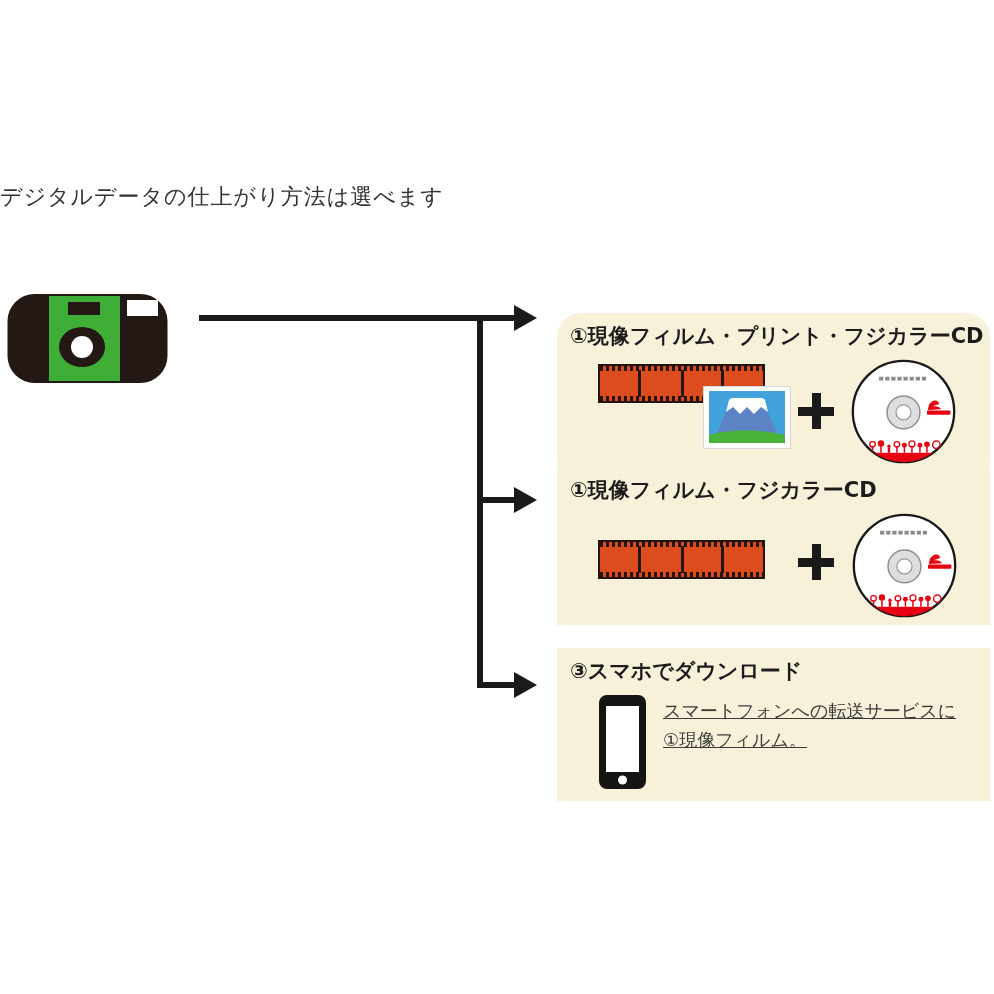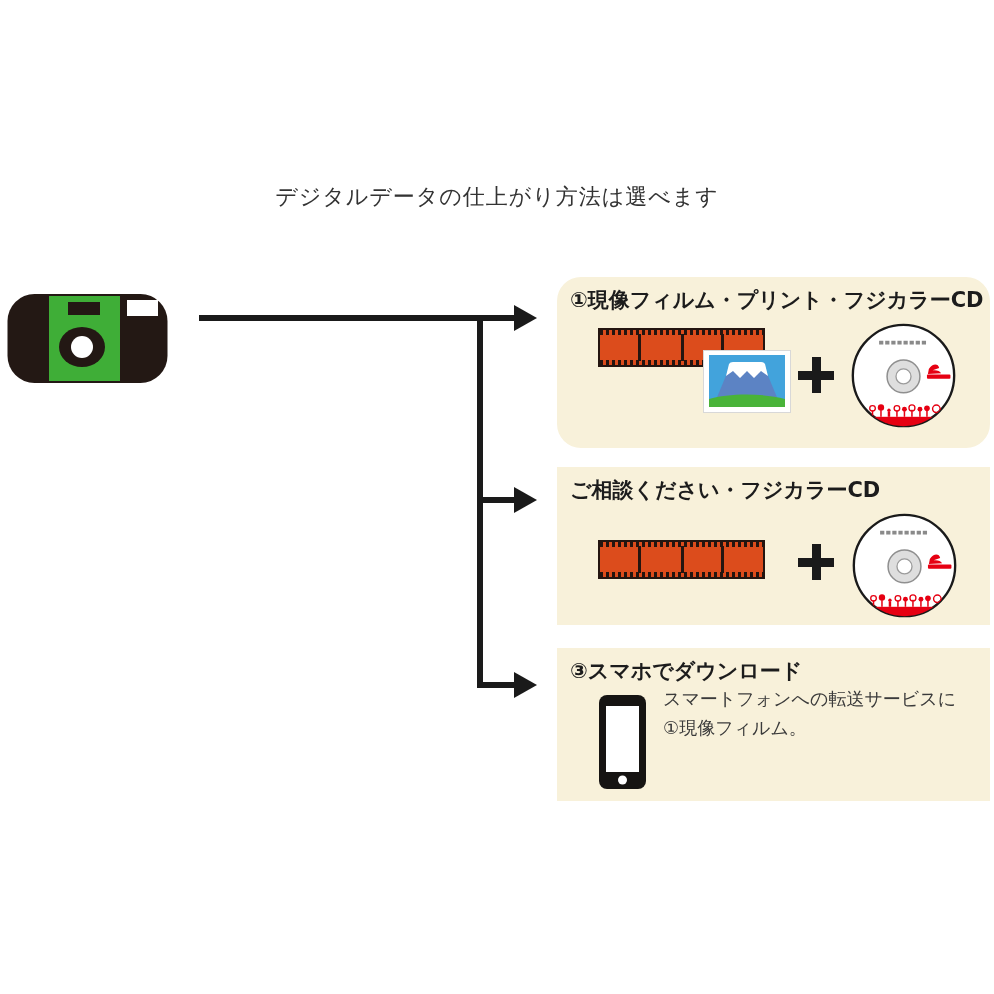--- a/index.html
+++ b/index.html
@@ -1,40 +1,40 @@
 <!DOCTYPE html>
 <html><head>
 <meta charset="utf-8">
 <style>
   * { margin:0; padding:0; box-sizing:border-box; }
   html,body { background:#ffffff; }
   body { font-family:"DejaVu Sans","Liberation Sans",sans-serif; }
   .canvas { position:relative; width:994px; height:994px; background:#ffffff; margin:0 auto; }
 
-  .main-title { position:absolute; left:0; top:182px; width:994px; text-align:center;
+  .main-title { position:absolute; left:0; top:182px; width:994px; text-align:left;
     font-size:22px; color:#333333; letter-spacing:1px; }
 
   .camera-svg { position:absolute; left:6px; top:292px; }
 
   
   .line { position:absolute; background:#1a1a1a; }
   .line-main { left:199px; top:315px; width:320px; height:6px; }
   .line-vert { left:477px; top:315px; width:6px; height:373px; }
   .line-b2 { left:479px; top:497px; width:40px; height:6px; }
   .line-b3 { left:479px; top:682px; width:40px; height:6px; }
   .ah { position:absolute; width:0; height:0;
     border-top:13px solid transparent; border-bottom:13px solid transparent;
     border-left:23px solid #1a1a1a; }
   .ah1 { left:514px; top:305px; }
   .ah2 { left:514px; top:487px; }
   .ah3 { left:514px; top:672px; }
 
   
   .panel { position:absolute; left:557px; width:433px; background:#f8f1da; }
-  .panel-1 { top:277px; height:171px;border-radius:24px; }
+  .panel-1 { top:313px; height:171px;border-radius:24px; }
   .panel-2 { top:467px; height:158px; }
   .panel-3 { top:648px; height:153px; }
   .panel h2 { position:absolute; left:13px; top:9px; font-size:21px; font-weight:bold;
     color:#1c1c1c; letter-spacing:0; white-space:nowrap; }
 
   
   .film { position:absolute; width:167px; height:39px; background:#dc4c1c;
     border:2px solid #241510; }
   .film .band { position:absolute; left:0; right:0; height:5px;
     background:repeating-linear-gradient(90deg,#241510 0 3px,#dc4c1c 3px 6px); }
@@ -51,22 +51,22 @@
   .plus::after  { content:""; position:absolute; left:14px; top:0; width:9px; height:36px; background:#1a1a1a; }
   .plus-1 { left:241px; top:80px; }
   .plus-2 { left:241px; top:77px; }
 
   .photo-svg { position:absolute; left:146px; top:73px; }
   .cd-svg { position:absolute; width:107px; height:107px; }
   .cd-1 { left:293px; top:45px; }
   .cd-2 { left:294px; top:45px; }
   .phone-svg { position:absolute; left:41px; top:46px; }
 
-  .p3-text { position:absolute; left:106px; top:36px; width:320px;
-    font-size:18px; line-height:29px; color:#3a3a3a; }
+  .p3-text { position:absolute; left:106px; top:48px; width:320px;
+    font-size:18px; line-height:29px; color:#3a3a3a;text-decoration:underline; }
   .p3-text div { white-space:nowrap; }
 </style>
 </head>
 <body>
 
 <div class="canvas">
 
   <div class="main-title">デジタルデータの仕上がり方法は選べます</div>
 
   <svg class="camera-svg" width="163" height="93" viewBox="0 0 163 93">
@@ -151,21 +151,21 @@
       <path d="M23 26 L26 14 Q27 12 30 12 L58 12 Q61 12 62 14 L65 26 L58 21 L51 28 L44 21 L37 28 L30 21 Z" fill="#ffffff"></path>
       <path d="M6 49 C 26 43, 60 43, 82 49 L82 57 L6 57 Z" fill="#49b339"></path>
     </svg>
     <div class="plus plus-1"></div>
     <svg class="cd-svg cd-1" viewBox="0 0 114 114">
         <use href="#cd-art"></use>
       </svg>
   </section>
 
   <section class="panel panel-2">
-    <h2>ご相談ください・フジカラーCD</h2>
+    <h2>①現像フィルム・フジカラーCD</h2>
     <div class="film film-2">
       <div class="band band-top"></div>
         <div class="band band-bot"></div>
       <div class="fdiv fd1"></div>
         <div class="fdiv fd2"></div>
         <div class="fdiv fd3"></div>
     </div>
     <div class="plus plus-2"></div>
     <svg class="cd-svg cd-2" viewBox="0 0 114 114">
         <use href="#cd-art"></use>

